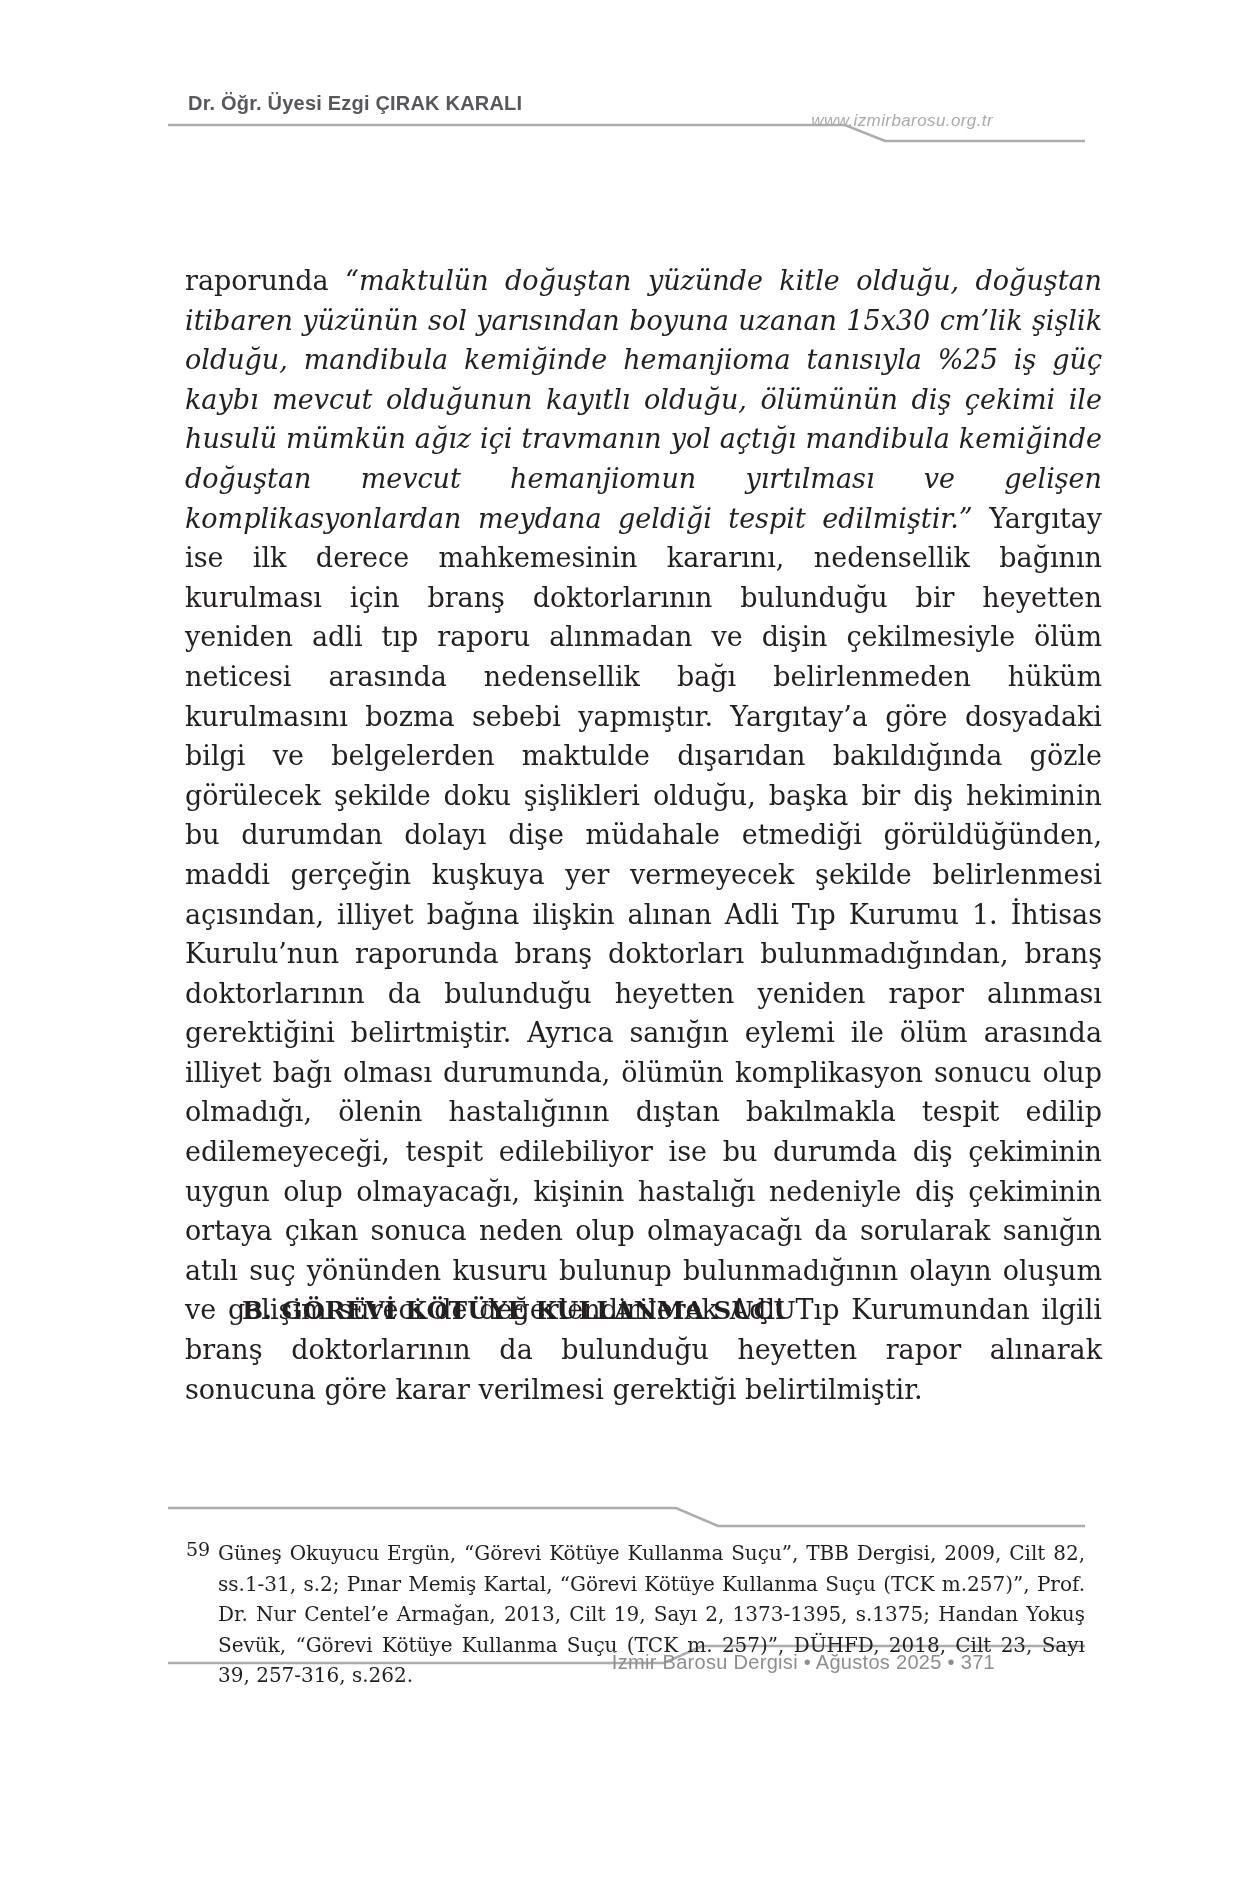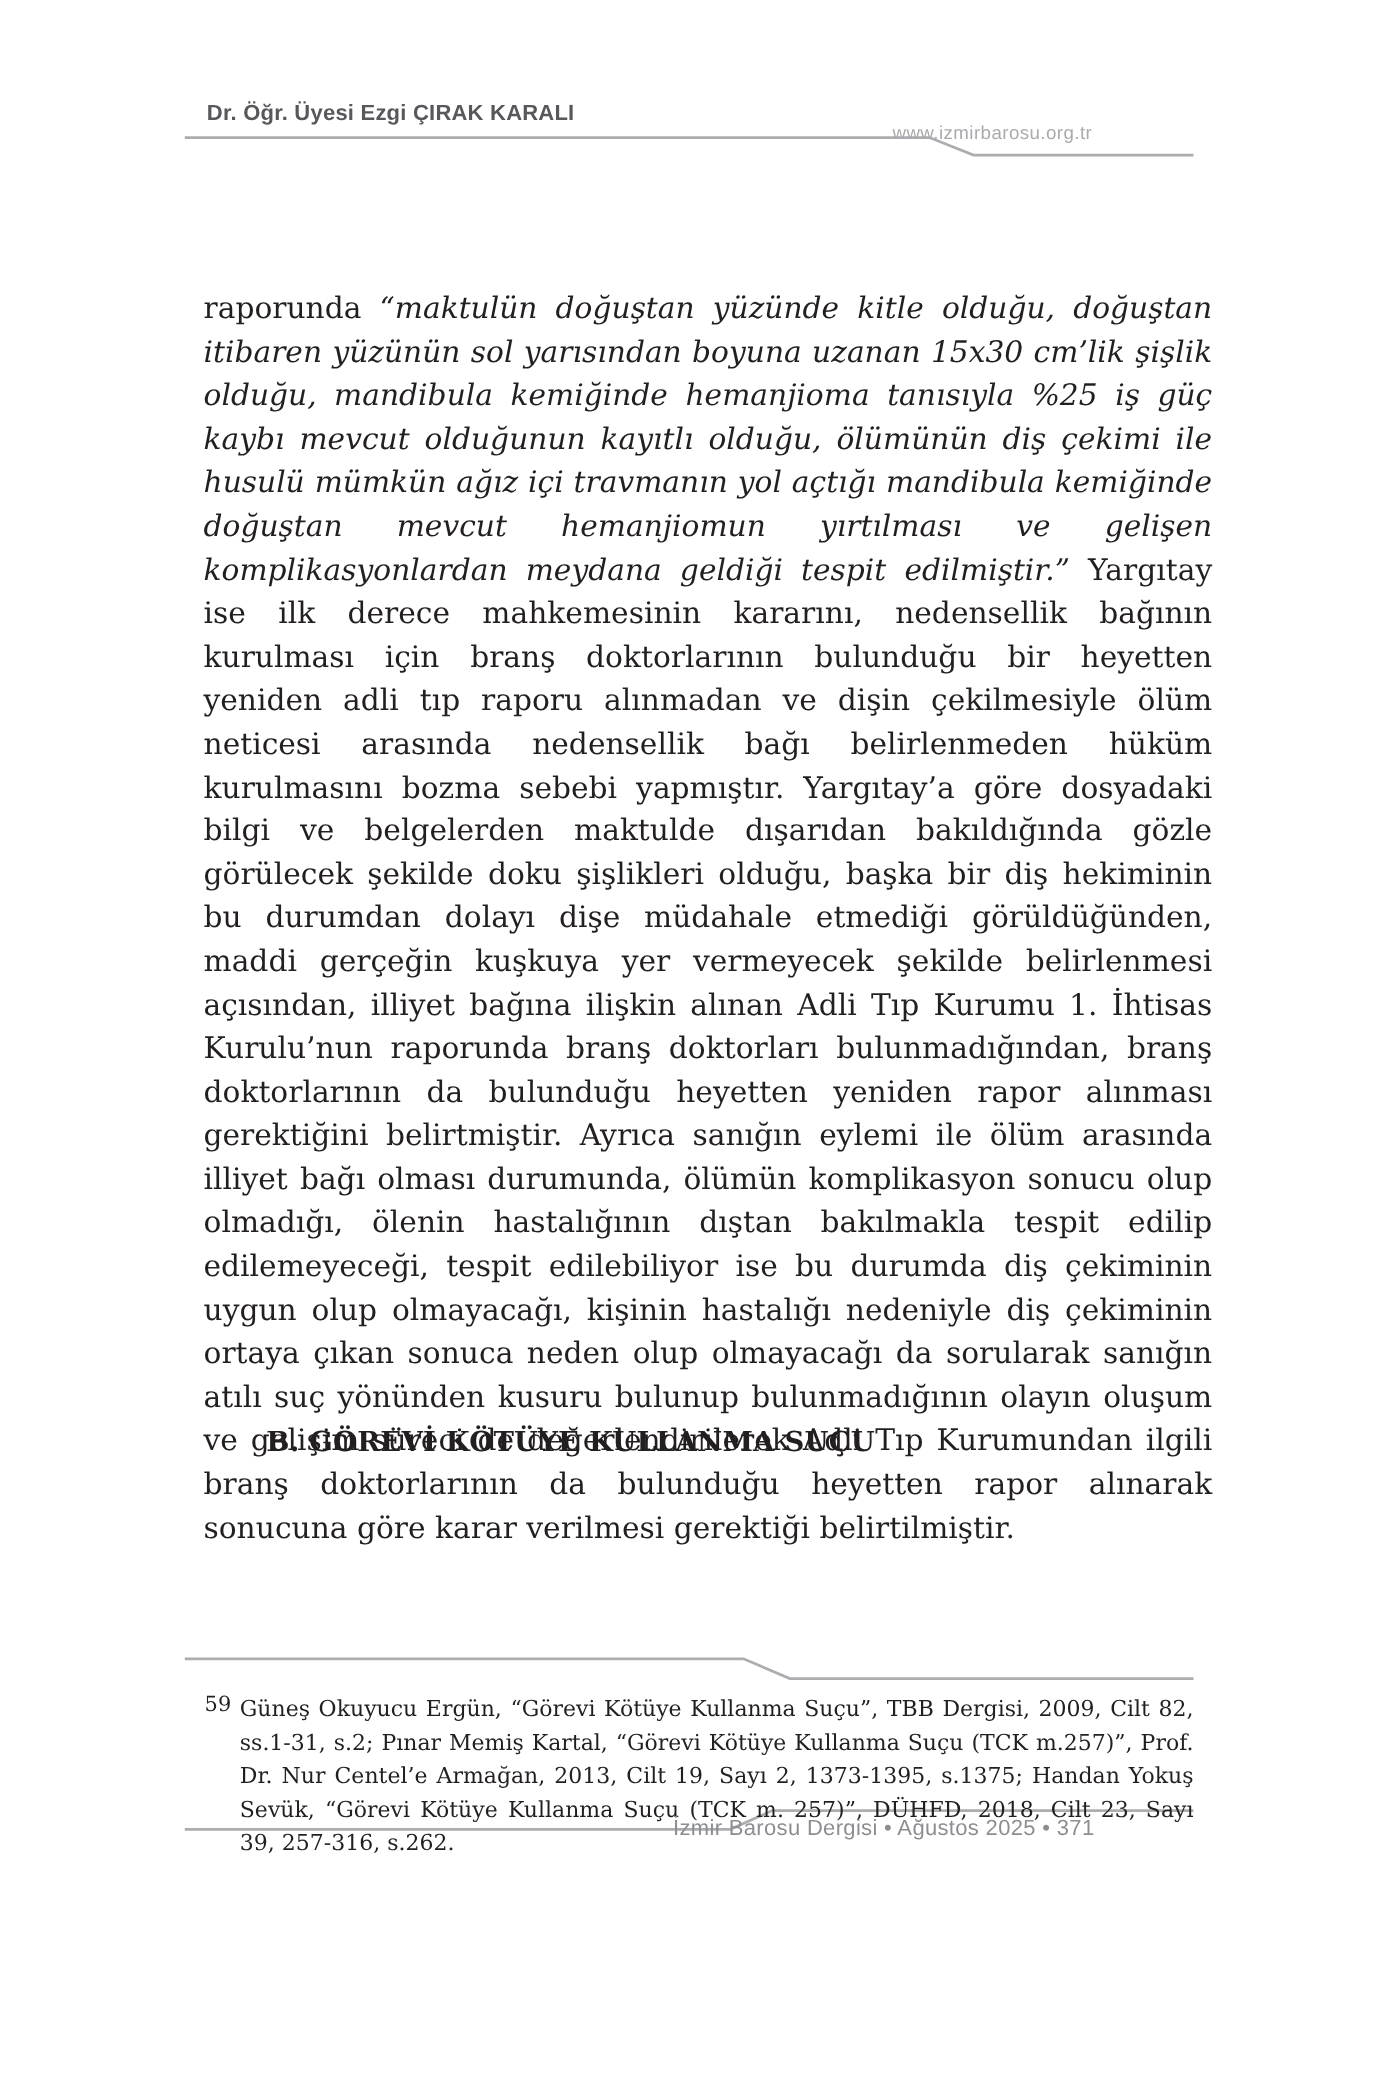--- a/index.html
+++ b/index.html
@@ -26,21 +26,21 @@
     font-size:20px;color:var(--header-dark);letter-spacing:.2px;white-space:nowrap;
   }
   .header-title{
     position:absolute;left:186px;top:130px;
     font-family:"Liberation Sans",sans-serif;font-weight:400;
     font-size:23px;color:var(--header-light);letter-spacing:.6px;white-space:nowrap;
   }
   .header-website{
     position:absolute;right:175px;top:111px;
     font-family:"Liberation Sans",sans-serif;
-    font-size:17px;color:var(--muted);letter-spacing:.4px;white-space:nowrap;
+    font-size:17px;color:var(--muted);letter-spacing:.4px;white-space:nowrap;font-style:italic;
   }
   .body-par{
     position:absolute;left:168px;width:917px;margin:17px;
     font-size:27px;line-height:39.6px;text-align:justify;color:var(--ink);
   }
   .par1{top:244px;}
   .par2{top:1368px;text-indent:74px;line-height:39.8px;}
   .it{font-style:italic;}
   sup{font-size:.58em;line-height:0;vertical-align:super;}
   .section-heading{

